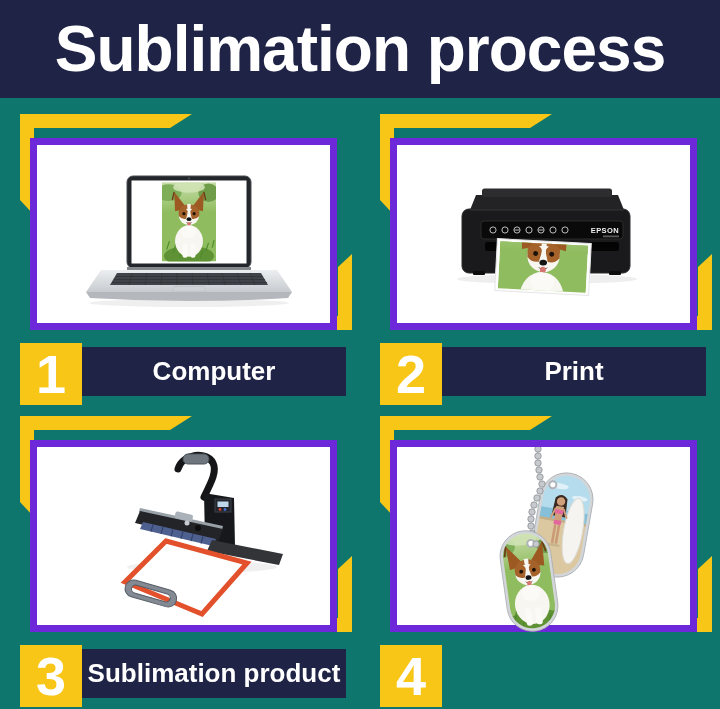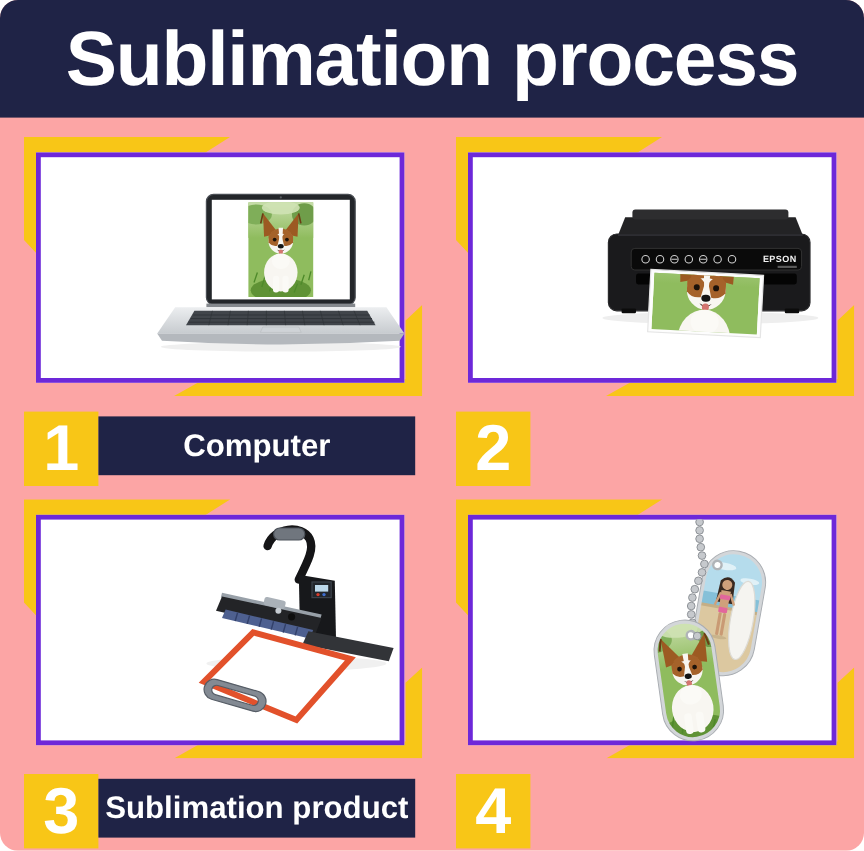--- a/index.html
+++ b/index.html
@@ -1,28 +1,28 @@
 <!DOCTYPE html>
 <html style="--navy: #1F2346; --yellow: #F8C617; --accent-orange: #E2512B; --box-border: #161616;"><head>
 <meta charset="utf-8">
 <style>
   html,body{margin:0;padding:0;background:#fff;}
-  .page{position:relative;width:720px;height:709px;background:#fca5a5;overflow:hidden;
-        font-family:"Liberation Sans",sans-serif;border-radius:15px;}
+  .page{position:relative;width:720px;height:709px;background:#0f766e;overflow:hidden;
+        font-family:"Liberation Sans",sans-serif;}
   .header{height:98px;background:var(--navy,#1F2346);display:flex;align-items:center;justify-content:center;}
   .header h1{margin:0;color:#fff;font-size:64px;font-weight:bold;letter-spacing:-1px;line-height:1;white-space:nowrap;}
   .grid{display:grid;grid-template-columns:360px 360px;grid-template-rows:302px 309px;}
   .panel{position:relative;}
   .accent{position:absolute;background:var(--yellow,#F8C617);}
   .accent-tl{left:20px;top:16px;width:172px;height:101px;
     clip-path:polygon(0px 0px,172px 0px,150px 14px,14px 14px,14px 101px,0px 86px);}
   .accent-br{left:145px;top:156px;width:207px;height:76px;
     clip-path:polygon(207px 0px,207px 76px,0px 76px,25px 62px,193px 62px,193px 13px);}
-  .image-box{position:absolute;left:30px;top:29px;width:307px;height:192px;box-sizing:border-box;
-    background:#fff;border:4px solid #6d28d9;padding-left:48px;}
+  .image-box{position:absolute;left:30px;top:40px;width:307px;height:192px;box-sizing:border-box;
+    background:#fff;border:7px solid #6d28d9;}
   .image-box svg{display:block;width:303px;height:188px;}
   .label-row{position:absolute;left:20px;top:245px;width:326px;height:62px;}
   .num{position:absolute;left:0;top:0;width:62px;height:62px;background:var(--yellow,#F8C617);
     color:#fff;font-size:54px;font-weight:bold;display:flex;align-items:center;justify-content:center;}
   .bar{position:absolute;left:62px;top:4px;width:264px;height:49px;background:var(--navy,#1F2346);
     color:#fff;font-size:26px;font-weight:bold;display:flex;align-items:center;justify-content:center;white-space:nowrap;}
   text{font-family:"Liberation Sans",sans-serif;}
 </style>
 </head>
 <body>
@@ -127,20 +127,21 @@
             <rect x="88" y="97" width="134" height="9" rx="2" fill="#040404"></rect>
             <g transform="rotate(3 146 122)">
               <rect x="99" y="96" width="94" height="52" fill="#fdfdfd" stroke="#e5e5e5"></rect>
               <use href="#dog-photo" x="102" y="98.5" width="88" height="47"></use>
             </g>
           </g>
         </svg>
       </div>
       <div class="label-row">
         <div class="num">2</div>
+        <div class="bar">Print</div>
       </div>
     </section>
 
     <section class="panel">
       <div class="accent accent-tl"></div>
       <div class="accent accent-br"></div>
       <div class="image-box">
         <svg viewBox="0 0 303 188">
           <g>
             <ellipse cx="165" cy="120" rx="75" ry="6" fill="#f0f0f0"></ellipse>

